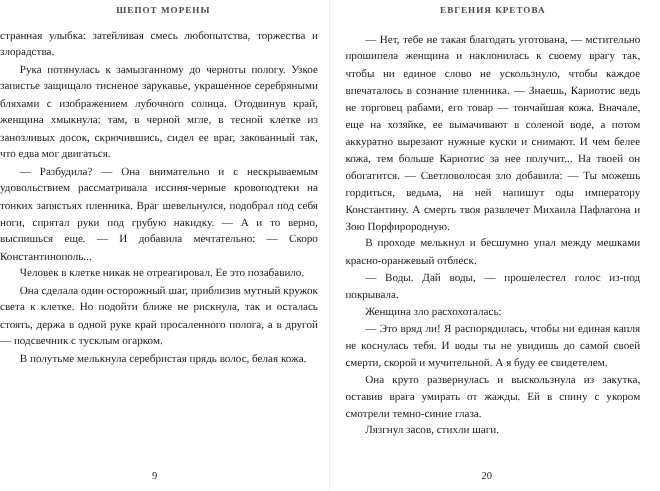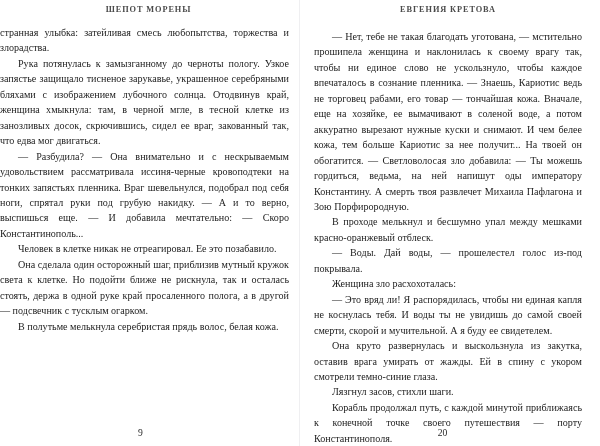--- a/index.html
+++ b/index.html
@@ -118,18 +118,17 @@
   <div class="page page-right">
     <div class="running-head">ЕВГЕНИЯ КРЕТОВА</div>
     <div class="body-text">
       <p>— Нет, тебе не такая благодать уготована, — мстительно прошипела женщина и наклонилась к своему врагу так, чтобы ни единое слово не ускользнуло, чтобы каждое впечаталось в сознание пленника. — Знаешь, Кариотис ведь не торговец рабами, его товар — тончайшая кожа. Вначале, еще на хозяйке, ее вымачивают в соленой воде, а потом аккуратно вырезают нужные куски и снимают. И чем белее кожа, тем больше Кариотис за нее получит... На твоей он обогатится. — Светловолосая зло добавила: — Ты можешь гордиться, ведьма, на ней напишут оды императору Константину. А смерть твоя развлечет Михаила Пафлагона и Зою Порфирородную.</p>
       <p>В проходе мелькнул и бесшумно упал между мешками красно-оранжевый отблеск.</p>
       <p>— Воды. Дай воды, — прошелестел голос из-под покрывала.</p>
       <p>Женщина зло расхохоталась:</p>
       <p>— Это вряд ли! Я распорядилась, чтобы ни единая капля не коснулась тебя. И воды ты не увидишь до самой своей смерти, скорой и мучительной. А я буду ее свидетелем.</p>
       <p>Она круто развернулась и выскользнула из закутка, оставив врага умирать от жажды. Ей в спину с укором смотрели темно-синие глаза.</p>
       <p>Лязгнул засов, стихли шаги.</p>
-      <p>Корабль продолжал путь, с каждой минутой приближаясь к конечной точке своего путешествия — порту Константинополя.</p>
     </div>
     <div class="folio">20</div>
   </div>
 
 </div>
 
 </body></html>

